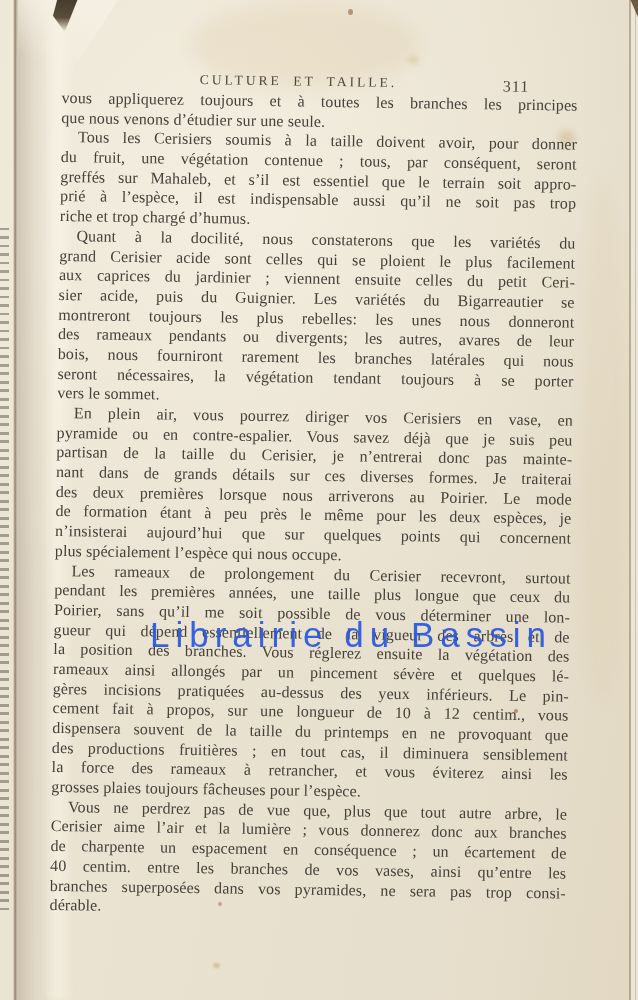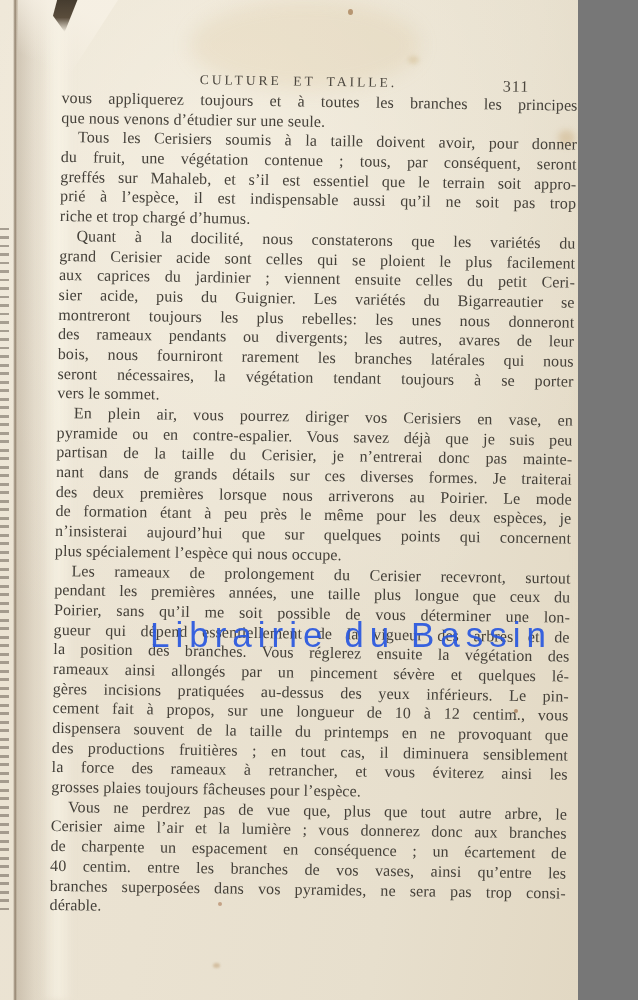--- a/index.html
+++ b/index.html
@@ -1,17 +1,17 @@
 <!DOCTYPE html>
 <html><head>
 <meta charset="utf-8">
 <style>
   html,body{margin:0;padding:0;background:#777;}
   .photo{
-    position:relative;width:578px;height:1000px;overflow:hidden;
+    position:relative;width:638px;height:1000px;overflow:hidden;
     background:
       radial-gradient(130% 90% at 38% 18%, rgba(255,252,242,.45) 0%, rgba(255,252,242,0) 55%),
       linear-gradient(100deg,#ece4d4 0%,#eae2d1 40%,#e7dfcd 72%,#e2d8c3 100%);
     font-family:"Liberation Serif","DejaVu Serif",serif;
   }
   
   .adjacent-strip{position:absolute;left:0;top:0;width:14px;height:1000px;
     background:linear-gradient(to bottom,#9d9081 0%,#af a 0,#b0a392 28%,#b9ac9b 62%,#c6bbaa 88%,#cdc2b1 100%);}
   .strip-marks{position:absolute;left:0;top:228px;width:9px;height:682px;opacity:.75;
     background:repeating-linear-gradient(to bottom, rgba(62,52,42,.55) 0 2.5px, rgba(62,52,42,0) 2.5px 8.5px);

